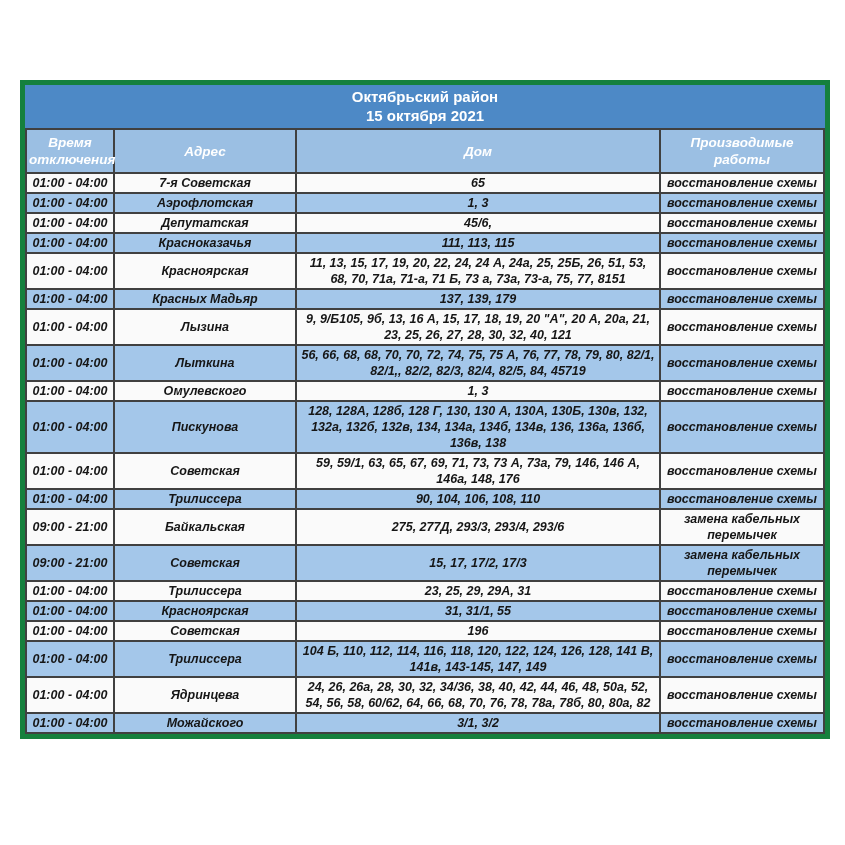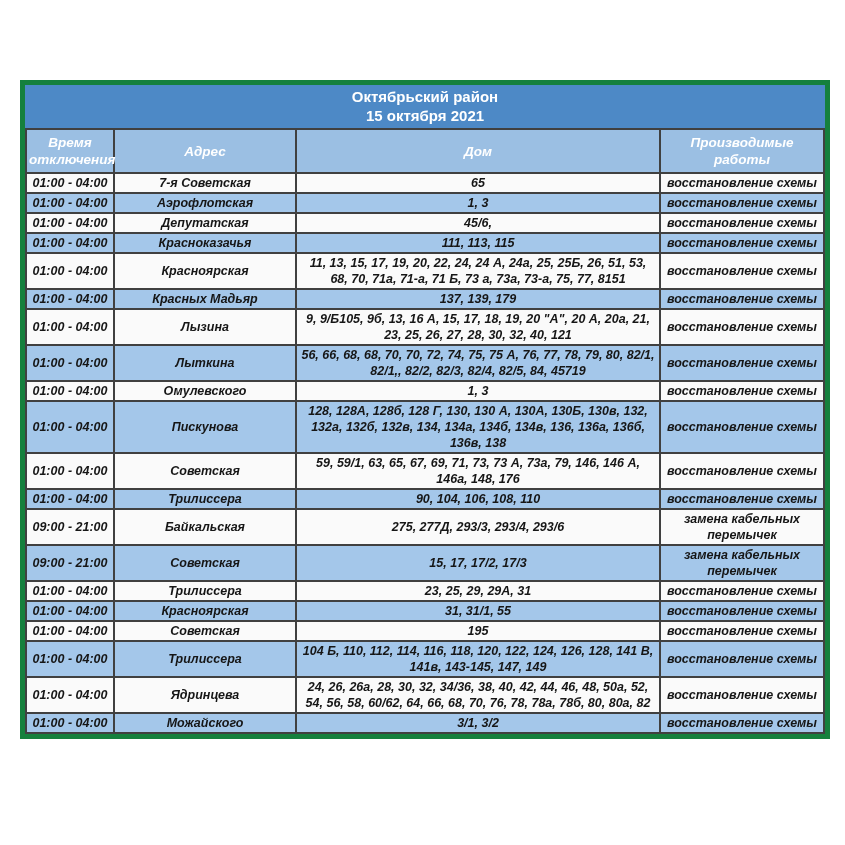--- a/index.html
+++ b/index.html
@@ -186,21 +186,21 @@
           </tr>
           <tr class="row-blue">
             <td>01:00 - 04:00</td>
             <td>Красноярская</td>
             <td>31, 31/1, 55</td>
             <td>восстановление схемы</td>
           </tr>
           <tr class="row-white">
             <td>01:00 - 04:00</td>
             <td>Советская</td>
-            <td>195</td>
+            <td>196</td>
             <td>восстановление схемы</td>
           </tr>
           <tr class="row-blue">
             <td>01:00 - 04:00</td>
             <td>Трилиссера</td>
             <td>104 Б, 110, 112, 114, 116, 118, 120, 122, 124, 126, 128, 141 В, 141в, 143-145, 147, 149</td>
             <td>восстановление схемы</td>
           </tr>
           <tr class="row-white">
             <td>01:00 - 04:00</td>

